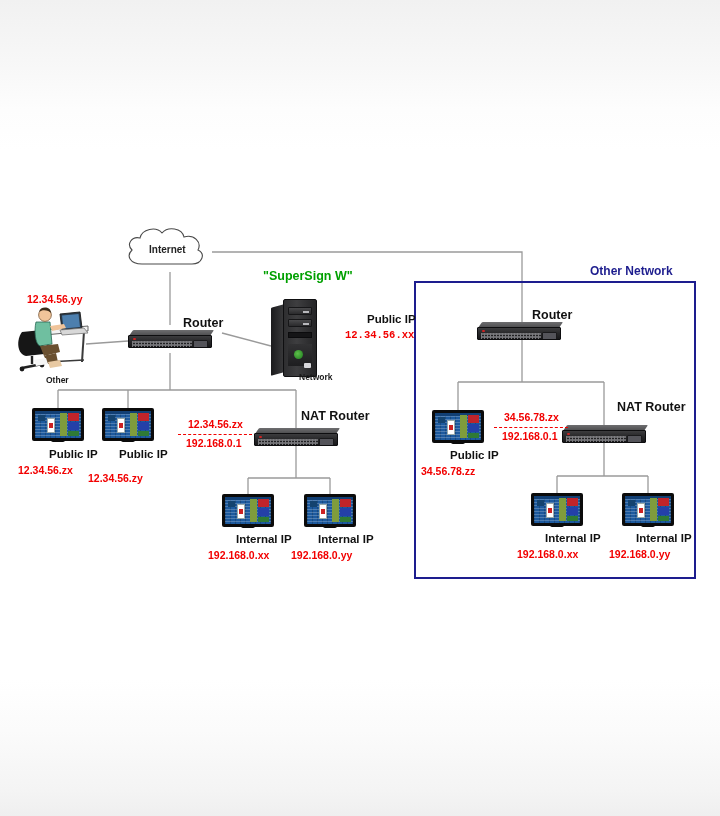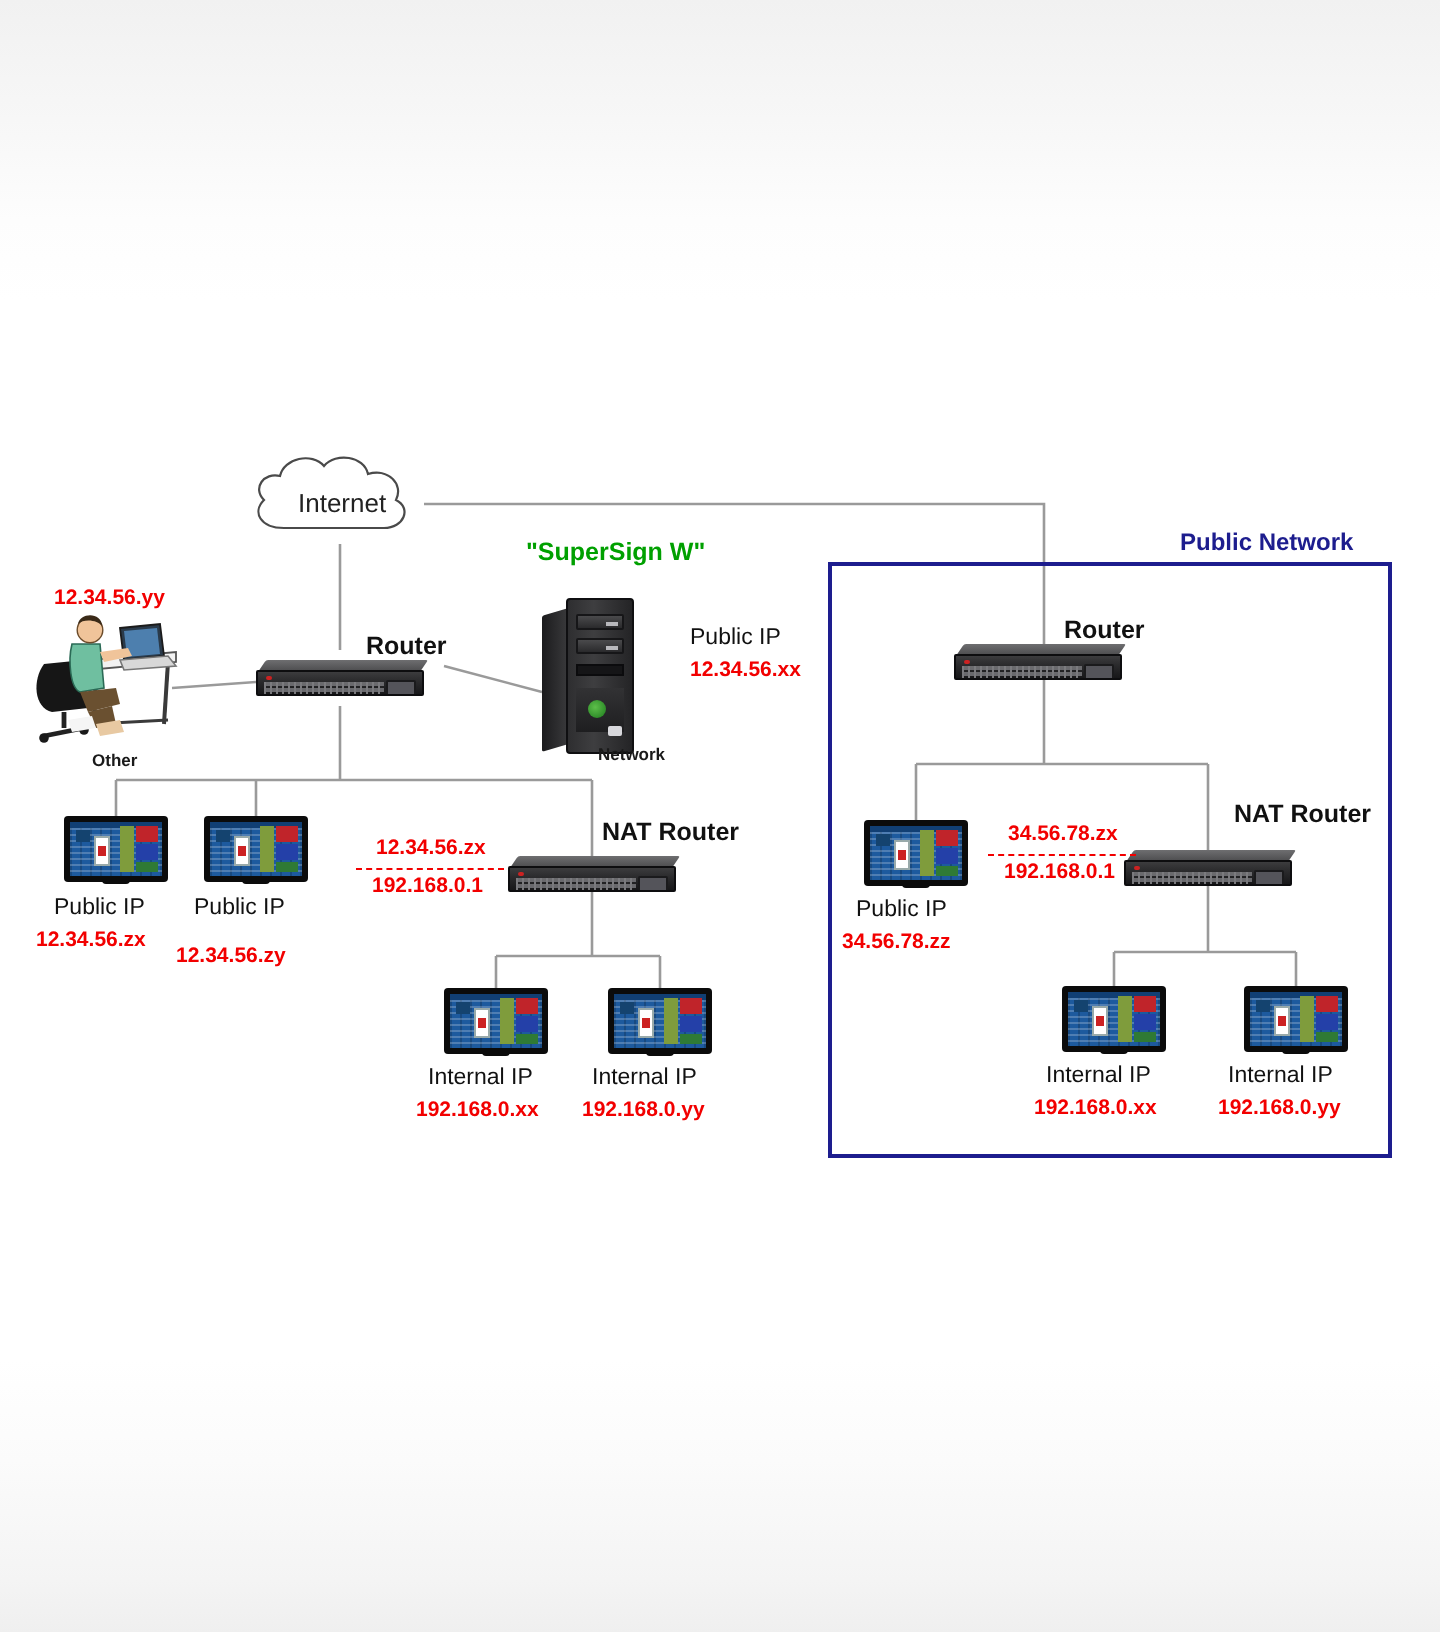--- a/index.html
+++ b/index.html
@@ -18,24 +18,24 @@
   }
   #stage { position: absolute; left: 0; top: 0; width: 720px; height: 816px; }
   #wires { position: absolute; left: 0; top: 0; width: 720px; height: 816px; }
 
   .node { position: absolute; }
   .lbl { position: absolute; white-space: nowrap; }
 
   .t-dev  { font-size: 12.5px; font-weight: bold; color: #111; }
   .t-small{ font-size: 8.5px;  font-weight: bold; color: #1a1a1a; }
   .t-ip   { font-size: 10.5px; font-weight: bold; color: #f20000; }
-  .t-cap  { font-size: 11.5px; font-weight: normal; color: #111; }
+  .t-cap  { font-size: 11.5px; font-weight: bold; color: #111; margin-left: 22px; }
   .t-green{ font-size: 12.5px; font-weight: bold; color: #00a000; }
   .t-navy { font-size: 12px;   font-weight: bold; color: #1d1d8e; }
-  .t-cloud{ font-size: 13px;  font-weight: normal; color: #222; }
+  .t-cloud{ font-size: 10px;  font-weight: bold; color: #222; }
 
   
   .netbox {
     position: absolute;
     border: 2px solid #1d1d8e;
     background: transparent;
   }
 
   
   .switch { position: absolute; width: 84px; height: 18px; }
@@ -204,21 +204,21 @@
       <path d="M604,382 L604,425"></path>
 
       <path d="M604,443 L604,476"></path>
       <path d="M557,476 L648,476"></path>
       <path d="M557,476 L557,493"></path>
       <path d="M648,476 L648,493"></path>
     </g>
   </svg>
 
   <div class="netbox" style="left:414px; top:281px; width:282px; height:298px;"></div>
-  <div class="lbl t-navy" style="left:590px; top:264px;">Public Network</div>
+  <div class="lbl t-navy" style="left:590px; top:264px;">Other Network</div>
 
   <div class="cloud node" style="left:122px; top:224px; width:90px; height:50px;">
     <svg width="90" height="50" viewBox="0 0 90 50">
       <path d="M20,40 C8,40 4,32 10,26 C4,20 10,12 18,14
                C20,5 34,2 40,9 C46,2 60,4 62,13
                C72,10 80,18 76,26 C84,30 80,40 70,40 Z" fill="#ffffff" stroke="#4a4a4a" stroke-width="1.1"></path>
     </svg>
     <div class="lbl t-cloud" style="left:27px; top:20px;">Internet</div>
   </div>
 
@@ -270,21 +270,21 @@
       <div class="bay bay2"></div>
       <div class="slot"></div>
       <div class="vent"></div>
       <div class="logo"></div>
       <div class="pwr"></div>
     </div>
   </div>
   <div class="lbl t-green" style="left:263px; top:269px;">"SuperSign W"</div>
   <div class="lbl t-small" style="left:299px; top:372px;">Network</div>
   <div class="lbl t-cap" style="left:345px; top:313px;">Public IP</div>
-  <div class="lbl t-ip" style="left:345px; top:329px;">12.34.56.xx</div>
+  <div class="lbl t-ip" style="left:345px; top:329px;font-family:Liberation Mono, monospace;">12.34.56.xx</div>
 
   <div class="monitor node" style="left:32px; top:408px;">
     <div class="bezel">
         <div class="screen">
       <div class="rows"></div>
           <div class="topbar"></div>
           <div class="blk"></div>
       <div class="card"></div>
           <div class="col-g"></div>
       <div class="sw sw-r"></div>

